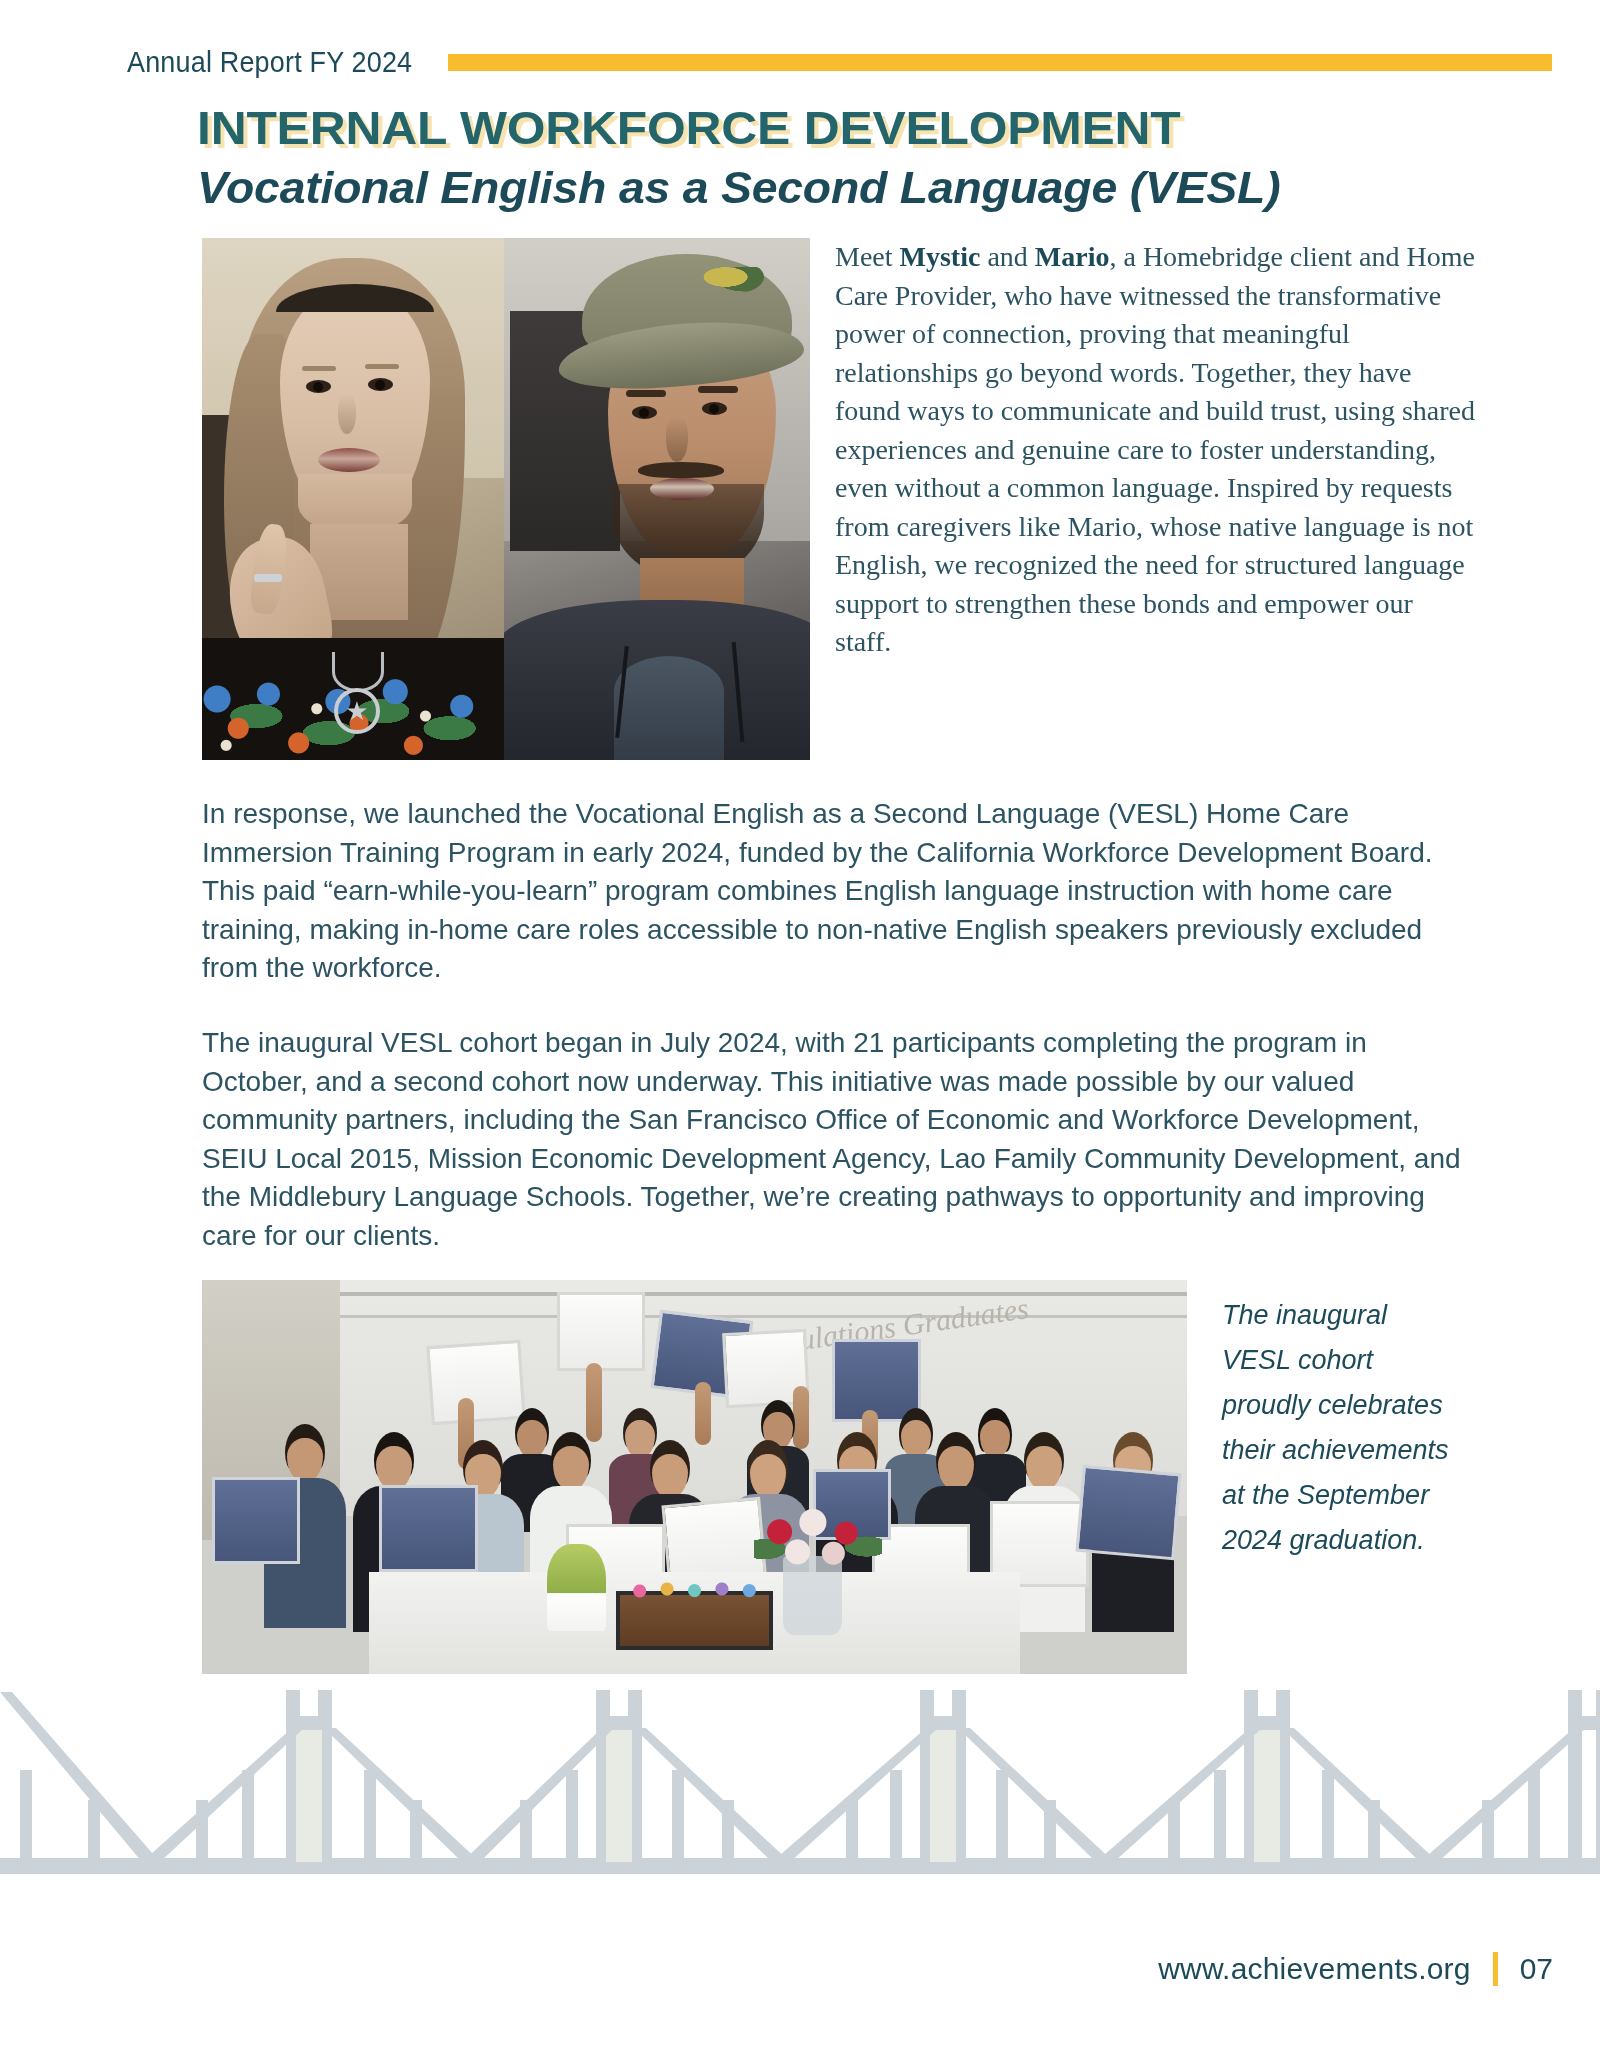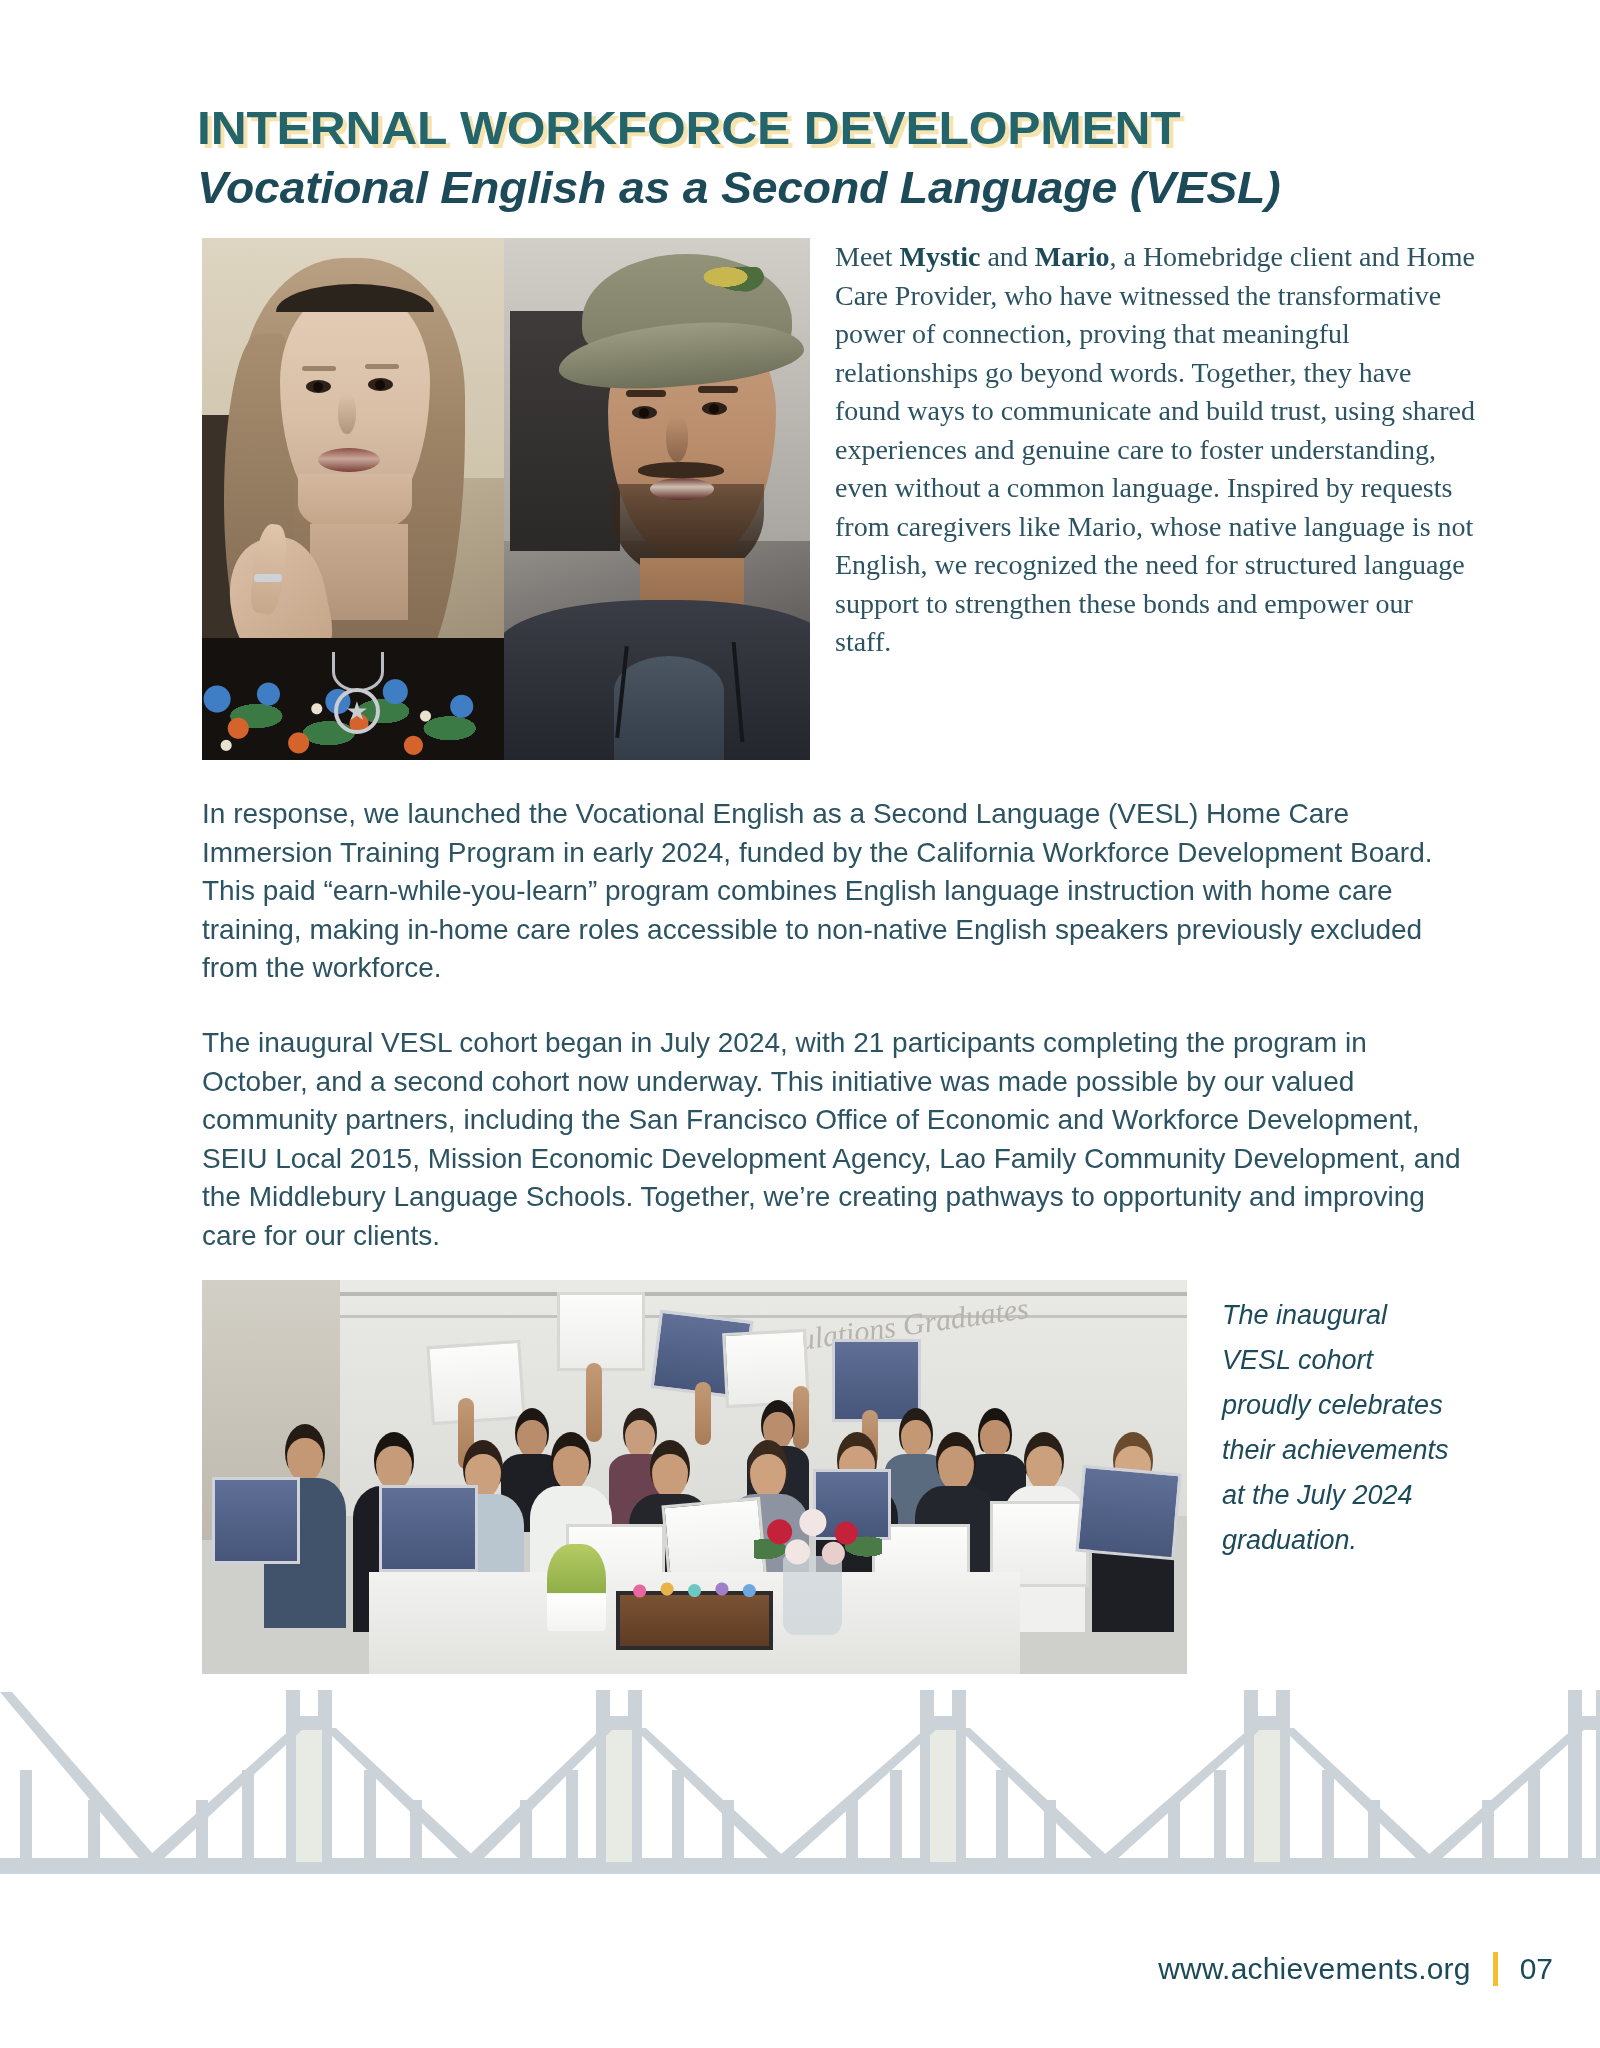--- a/index.html
+++ b/index.html
@@ -363,20 +363,24 @@
     font-family: "Liberation Sans", sans-serif;
     font-size: 30px;
     color: #1d4a59;
   }
 </style>
 </head>
 <body>
 
 <div class="page">
 
+  <div class="header-row">
+    <div class="header-kicker">Annual Report FY 2024</div>
+    <div class="header-bar"></div>
+  </div>
 
   <div class="title-main">INTERNAL WORKFORCE DEVELOPMENT</div>
   <div class="title-sub">Vocational English as a Second Language (VESL)</div>
 
   <div class="photo-top">
 
     <div class="portrait portrait-a">
       <div class="pa-bg"></div>
       <div class="pa-wall"></div>
       <div class="pa-dark"></div>
@@ -542,21 +546,21 @@
     </div>
 
     <div class="pb-table"></div>
     <div class="pb-plant"></div>
     <div class="pb-cake"></div>
     <div class="pb-candles"></div>
     <div class="pb-vase"></div>
     <div class="pb-flowers"></div>
   </div>
 
-  <div class="caption">The inaugural VESL cohort proudly celebrates their achievements at the July 2024 graduation.</div>
+  <div class="caption">The inaugural VESL cohort proudly celebrates their achievements at the September 2024 graduation.</div>
 
   <svg class="bridge" viewBox="0 0 1600 196" preserveAspectRatio="none">
     <g fill="#ccd3d8">
 
       <rect x="0" y="176" width="1600" height="16"></rect>
 
       <g>
         <rect x="286" y="8" width="14" height="172"></rect>
         <rect x="318" y="8" width="14" height="172"></rect>
         <rect x="286" y="34" width="46" height="14"></rect>

